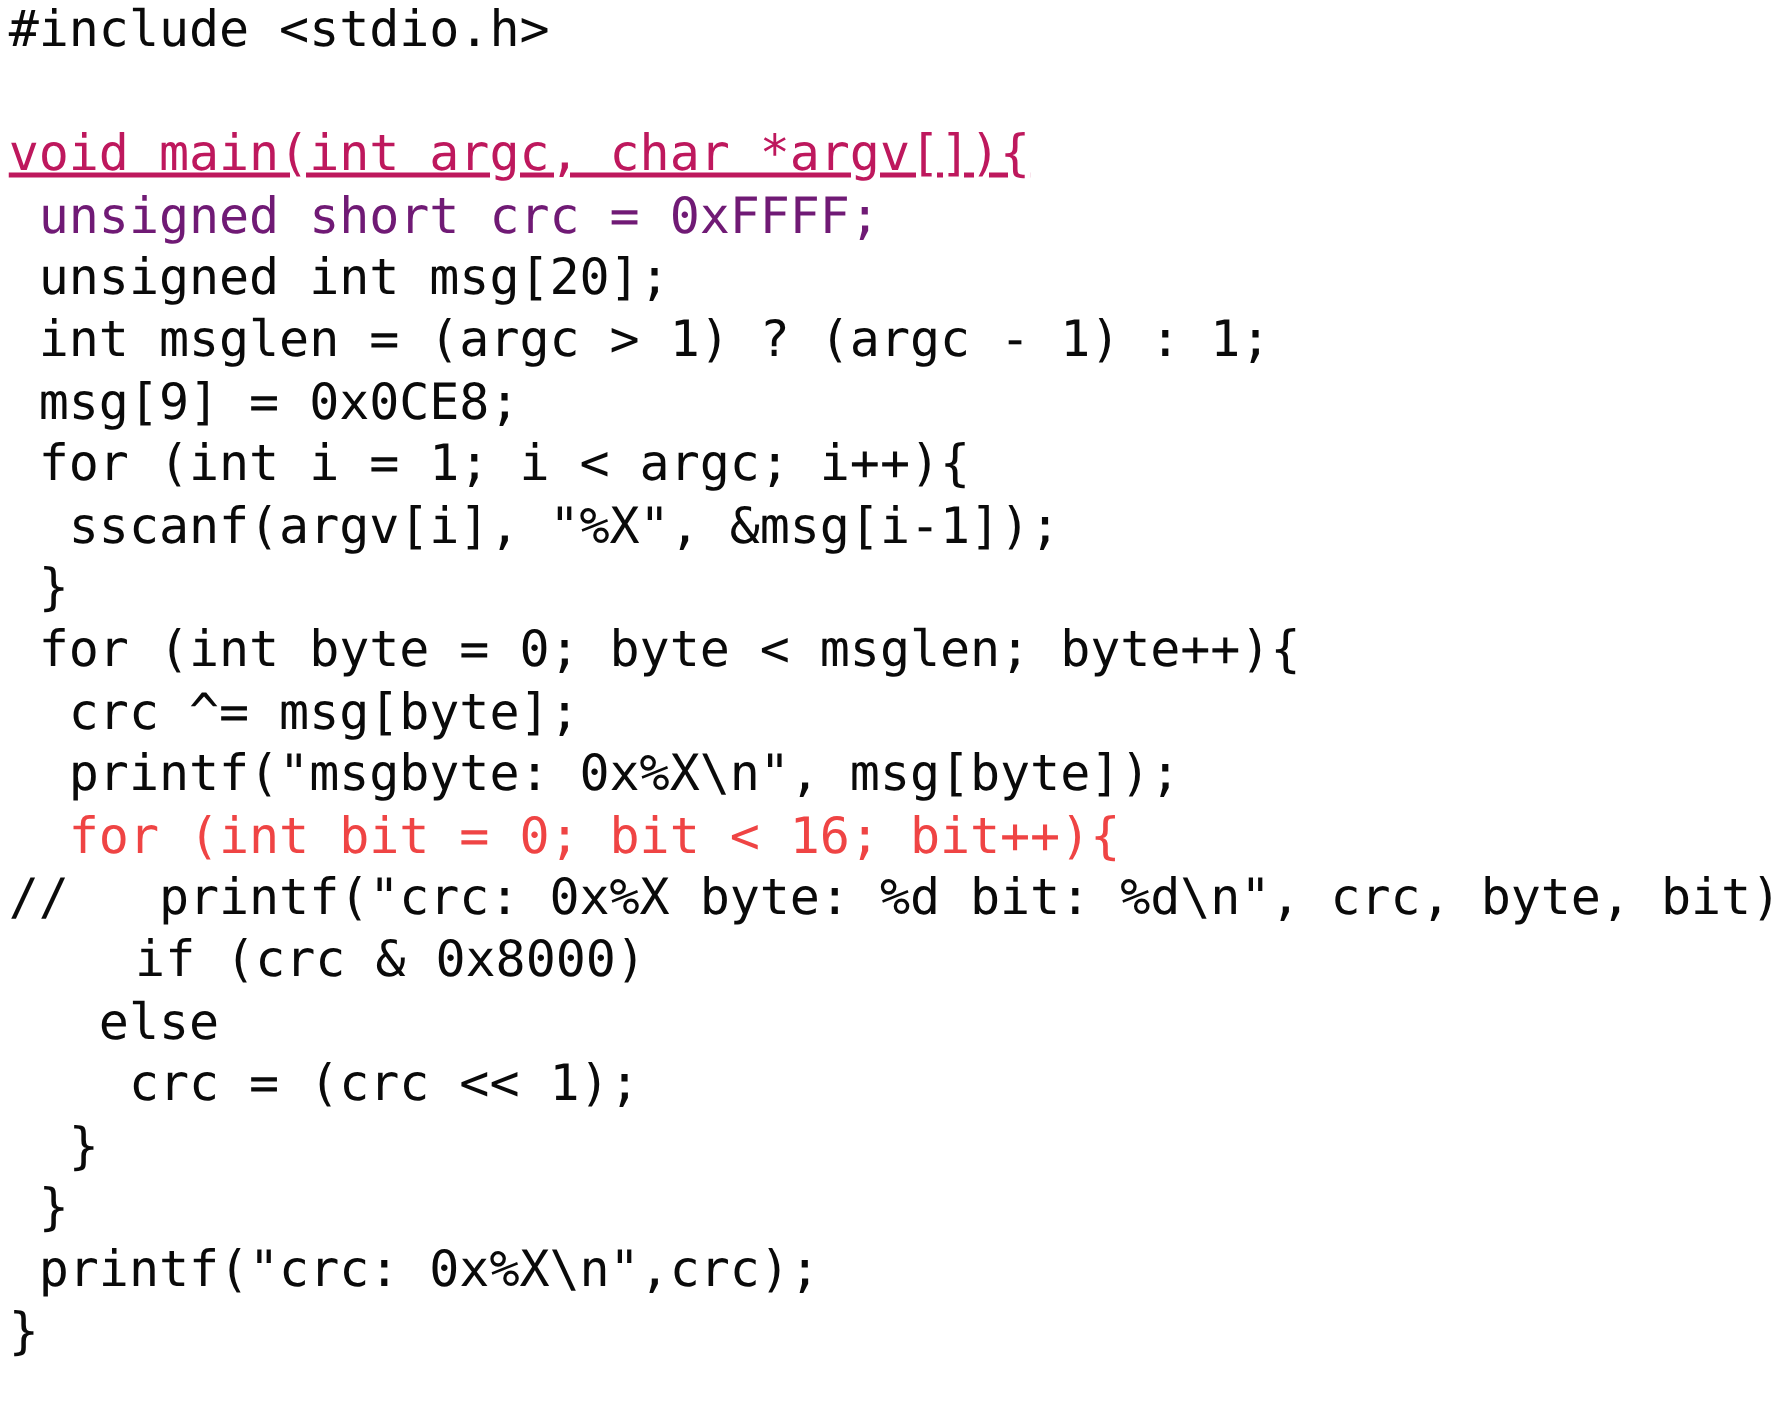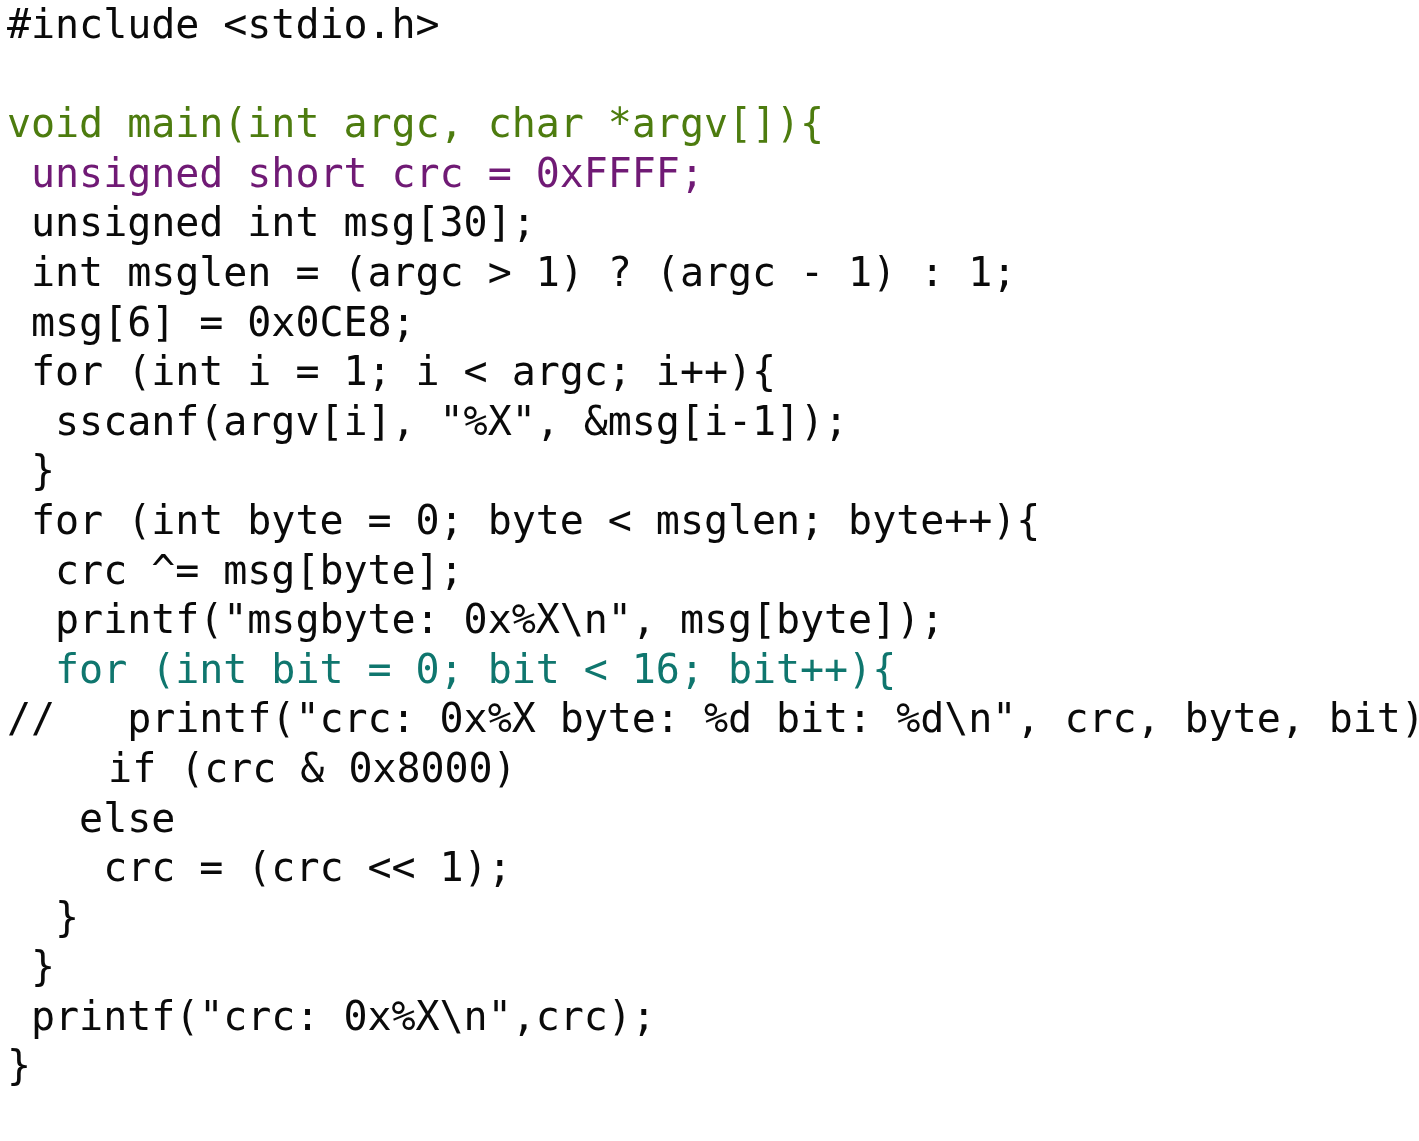--- a/index.html
+++ b/index.html
@@ -39,32 +39,32 @@
   .code-line.blank {
     color: transparent;
   }
 </style>
 </head>
 <body>
 
 <div id="code-listing" style="background: rgb(255, 255, 255);">
     <div class="code-line" style="color: rgb(10, 10, 10);">#include &lt;stdio.h&gt;</div>
     <div class="code-line blank" style="color: rgb(10, 10, 10);"></div>
-    <div class="code-line" style="color: #4d7c0f;">void main(int argc, char *argv[]){</div>
+    <div class="code-line" style="color: #be185d; text-decoration: underline;">void main(int argc, char *argv[]){</div>
     <div class="code-line" style="color: #701a75;"> unsigned short crc = 0xFFFF;</div>
-    <div class="code-line" style="color: rgb(10, 10, 10);"> unsigned int msg[30];</div>
+    <div class="code-line" style="color: rgb(10, 10, 10);"> unsigned int msg[20];</div>
     <div class="code-line" style="color: rgb(10, 10, 10);"> int msglen = (argc &gt; 1) ? (argc - 1) : 1;</div>
-    <div class="code-line" style="color: rgb(10, 10, 10);"> msg[6] = 0x0CE8;</div>
+    <div class="code-line" style="color: rgb(10, 10, 10);"> msg[9] = 0x0CE8;</div>
     <div class="code-line" style="color: rgb(10, 10, 10);"> for (int i = 1; i &lt; argc; i++){</div>
     <div class="code-line" style="color: rgb(10, 10, 10);">  sscanf(argv[i], "%X", &amp;msg[i-1]);</div>
     <div class="code-line" style="color: rgb(10, 10, 10);"> }</div>
     <div class="code-line" style="color: rgb(10, 10, 10);"> for (int byte = 0; byte &lt; msglen; byte++){</div>
     <div class="code-line" style="color: rgb(10, 10, 10);">  crc ^= msg[byte];</div>
     <div class="code-line" style="color: rgb(10, 10, 10);">  printf("msgbyte: 0x%X\n", msg[byte]);</div>
-    <div class="code-line" style="color: #0f766e;">  for (int bit = 0; bit &lt; 16; bit++){</div>
+    <div class="code-line" style="color: #ef4444;">  for (int bit = 0; bit &lt; 16; bit++){</div>
     <div class="code-line" style="color: rgb(10, 10, 10);">//   printf("crc: 0x%X byte: %d bit: %d\n", crc, byte, bit);</div>
     <div class="code-line" style="color: rgb(10, 10, 10); padding-left: 36px;">   if (crc &amp; 0x8000)</div>
     <div class="code-line" style="color: rgb(10, 10, 10);">   else</div>
     <div class="code-line" style="color: rgb(10, 10, 10);">    crc = (crc &lt;&lt; 1);</div>
     <div class="code-line" style="color: rgb(10, 10, 10);">  }</div>
     <div class="code-line" style="color: rgb(10, 10, 10);"> }</div>
     <div class="code-line" style="color: rgb(10, 10, 10);"> printf("crc: 0x%X\n",crc);</div>
     <div class="code-line" style="color: rgb(10, 10, 10);">}</div>
   </div>
 

